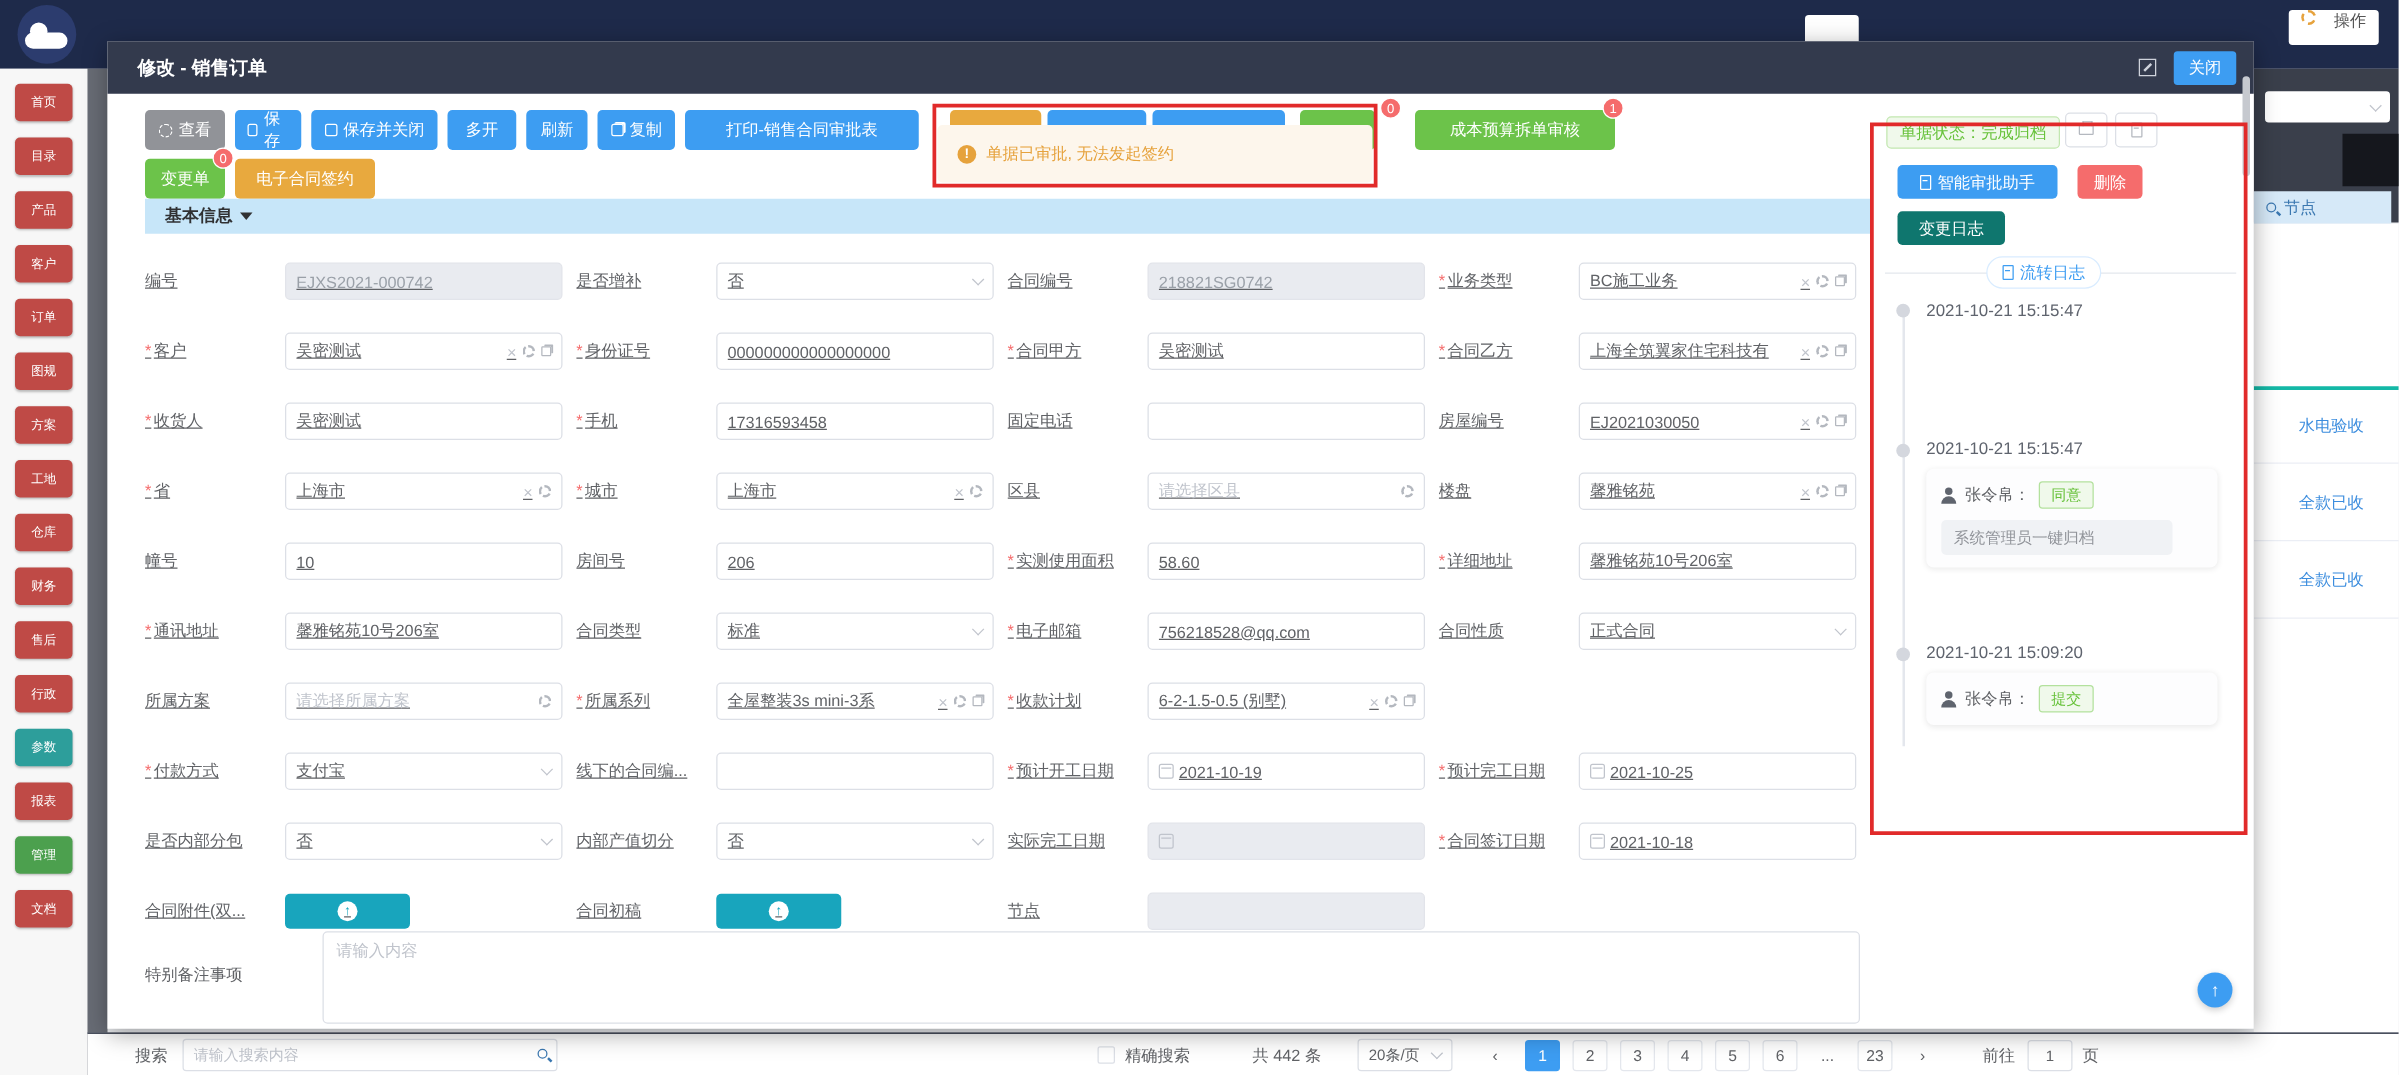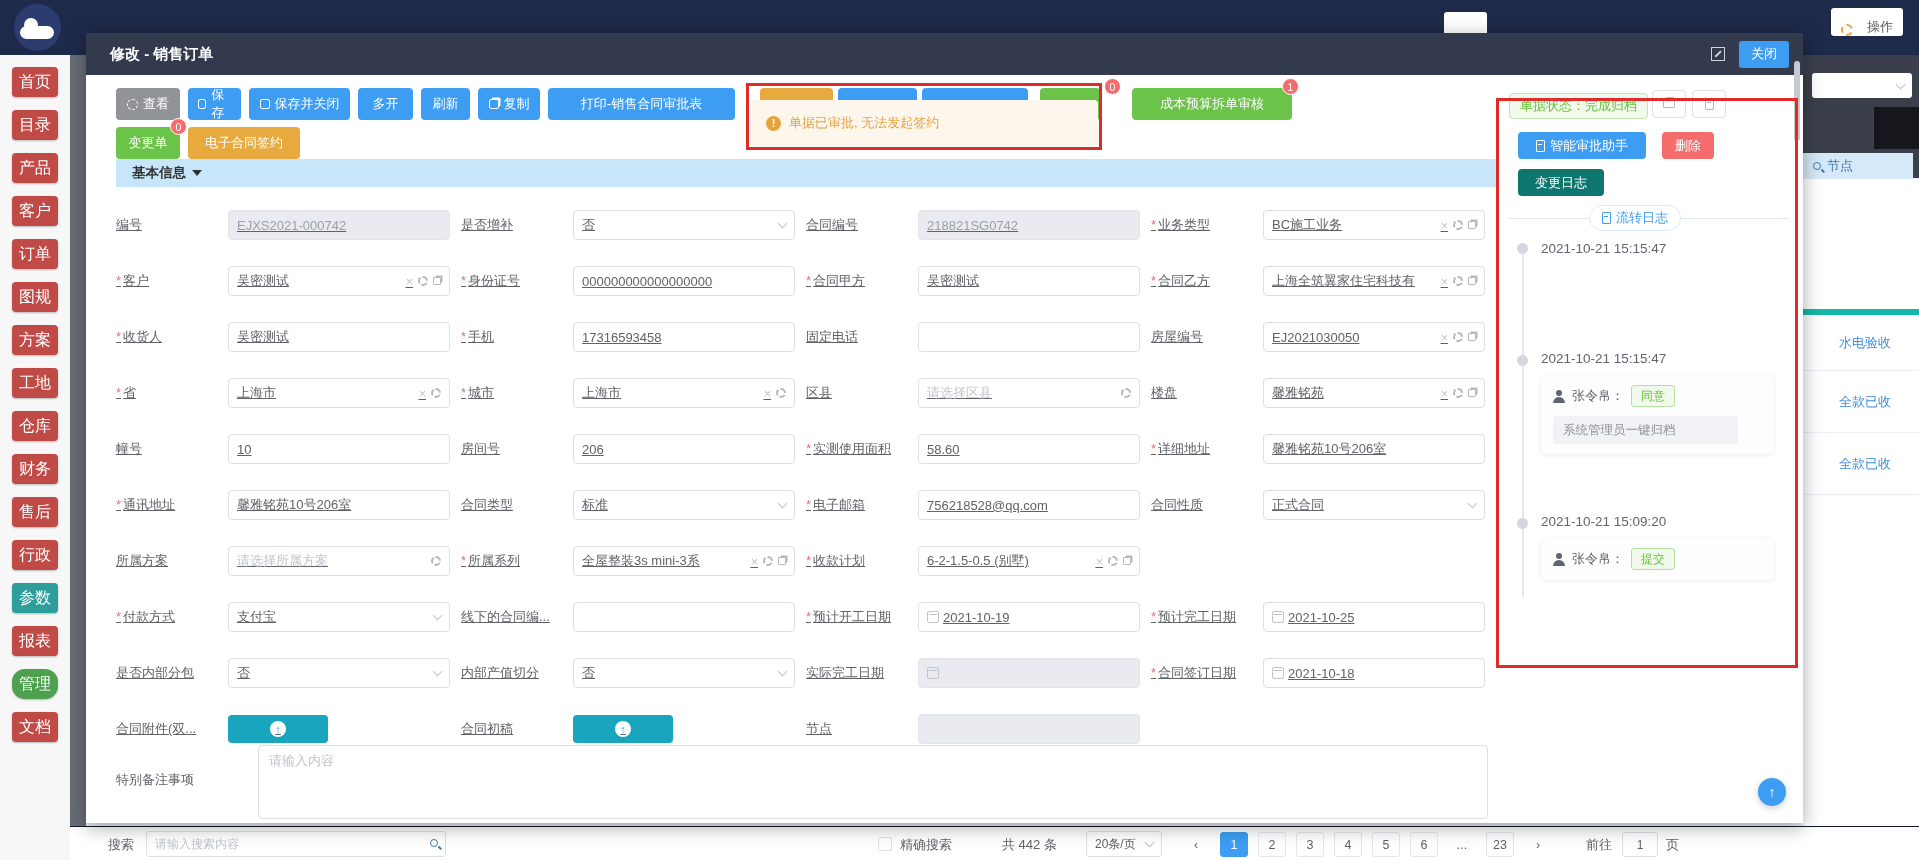--- a/index.html
+++ b/index.html
@@ -5,40 +5,40 @@
   *{box-sizing:border-box;margin:0;padding:0;}
   html,body{width:1919px;height:860px;overflow:hidden;}
   body{font-family:"Liberation Sans","DejaVu Sans",sans-serif;background:#eceef1;position:relative;font-size:13px;color:#606266;}
 
   
   .topbar{position:absolute;left:0;top:0;width:1919px;height:55px;background:#1e2a4a;z-index:1;}
   .logo{position:absolute;left:14px;top:4px;width:47px;height:47px;border-radius:50%;background:#2c3c6e;overflow:hidden;}
   .logo:before{content:"";position:absolute;left:10px;top:14px;width:14px;height:14px;border-radius:50%;background:#fff;}
   .logo:after{content:"";position:absolute;left:6px;top:22px;width:34px;height:13px;border-radius:8px;background:#fff;}
   .tb-widget{position:absolute;left:1444px;top:12px;width:43px;height:28px;background:#fff;border-radius:3px;}
-  .action-box{position:absolute;right:16px;top:8px;height:28px;background:#fff;border-radius:3px;display:flex;align-items:flex-end;padding:0 10px;gap:14px;color:#555;z-index:2;}
+  .action-box{position:absolute;right:16px;top:8px;height:28px;background:#fff;border-radius:3px;display:flex;align-items:flex-start;padding:0 10px;gap:14px;color:#555;z-index:2;}
   .gear-o{width:12px;height:12px;border:2px dashed #e6a23c;border-radius:50%;display:inline-block;}
 
   
   .sidebar{position:absolute;left:0;top:55px;width:70px;height:805px;background:#f7f7f7;display:flex;flex-direction:column;align-items:center;padding-top:12px;gap:13px;z-index:1;}
-  .chip{width:46px;height:30px;border-radius:4px;background:#bf4a46;color:#fff;font-size:16px;display:flex;align-items:center;justify-content:center;box-shadow:0 1px 2px rgba(0,0,0,.25);}
+  .chip{width:46px;height:30px;border-radius:4px;background:#bf4a46;color:#fff;font-size:10px;display:flex;align-items:center;justify-content:center;box-shadow:0 1px 2px rgba(0,0,0,.25);}
   .chip.alt-teal{background:#2d9e9b;}
-  .chip.alt-green{background:#4ca04e;border-radius:13px;}
+  .chip.alt-green{background:#4ca04e;}
   .dimstrip{position:absolute;left:70px;top:55px;width:16px;height:805px;background:#686c75;z-index:1;}
 
   
   .bg-right-dark{position:absolute;left:1803px;top:55px;width:116px;height:123px;background:#3a3f4b;z-index:1;}
   .bg-select{position:absolute;left:9px;top:18px;width:100px;height:25px;background:#fff;border-radius:3px;display:flex;align-items:center;justify-content:flex-end;padding-right:8px;}
   .bg-darkblock{position:absolute;left:71px;top:52px;width:45px;height:42px;background:#15171d;}
   .node-row{position:absolute;left:1803px;top:153px;width:110px;height:26px;background:#d6e9f8;color:#3a77b0;display:flex;align-items:center;gap:6px;padding-left:10px;z-index:1;}
   .mag{width:8px;height:8px;border:1.5px solid #3a77b0;border-radius:50%;position:relative;display:inline-block;}
   .mag:after{content:"";position:absolute;left:7px;top:7px;width:4px;height:1.5px;background:#3a77b0;transform:rotate(45deg);}
   .bg-right-white{position:absolute;left:1803px;top:179px;width:116px;height:647px;background:#fff;z-index:1;}
   .bg-link-row{height:62px;border-bottom:1px solid #ebeef5;display:flex;align-items:center;padding-left:36px;}
-  .bg-link-row:first-child{margin-top:130px;border-top:6px solid #14b8a6;}
+  .bg-link-row:first-child{margin-top:130px;border-top:3px solid #14b8a6;}
   .bg-link{color:#3c8dde;}
 
   
   .bottombar{position:absolute;left:70px;top:826px;width:1849px;height:34px;background:#fff;border-top:1px solid #0f172a;z-index:1;}
   .bottombar .lab{position:absolute;top:9px;color:#606266;}
   .s-inp{position:absolute;top:4px;height:26px;border:1px solid #dcdfe6;border-radius:3px;padding:0 8px;font-size:12px;color:#606266;font-family:inherit;background:#fff;}
   .s-inp::placeholder{color:#c0c4cc;}
   .inp-mag{position:absolute;top:12px;}
   .chk{position:absolute;top:10px;width:14px;height:14px;border:1px solid #dcdfe6;border-radius:2px;background:#fff;}
   .psize{position:absolute;top:4px;width:76px;height:26px;border:1px solid #dcdfe6;border-radius:3px;display:flex;align-items:center;justify-content:space-between;padding:0 8px;font-size:12px;}

